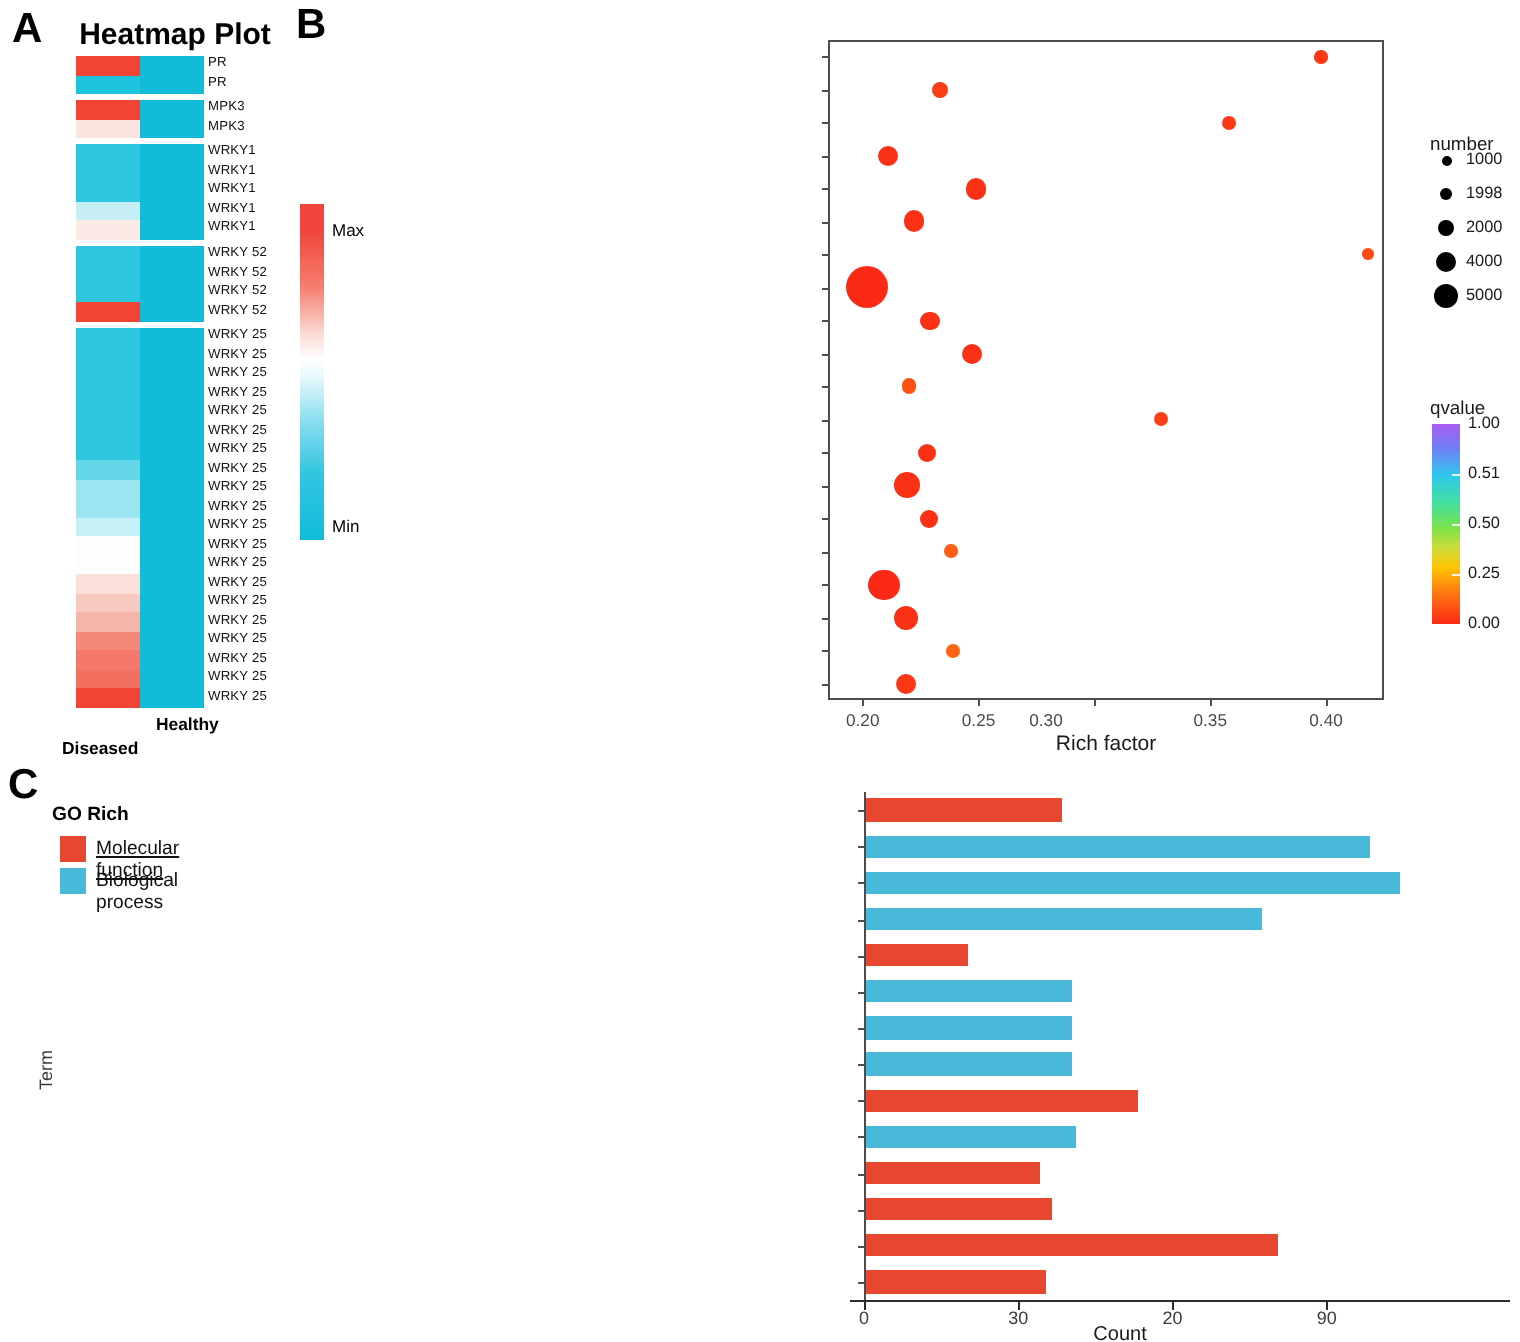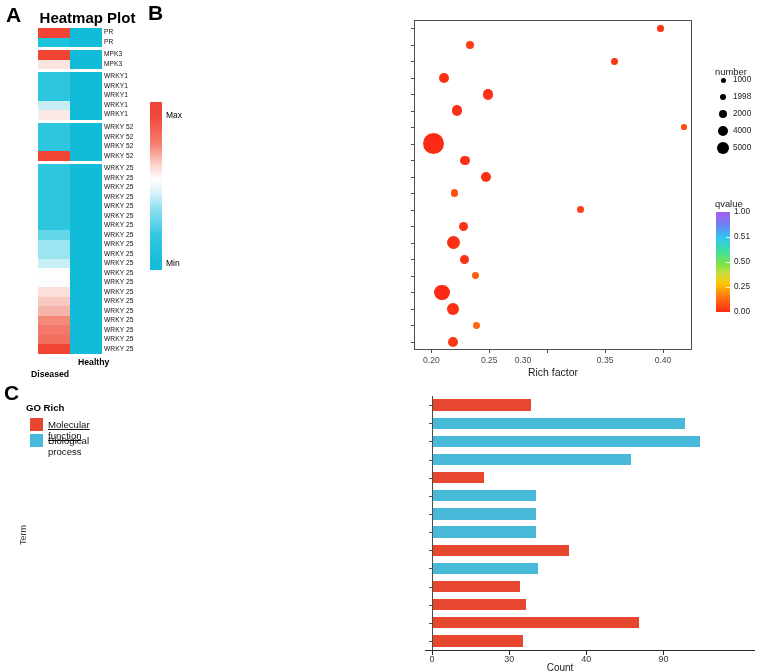--- a/index.html
+++ b/index.html
@@ -557,18 +557,18 @@
   <div id="go-xaxis-line" style="left:425px; top:650px; width:330px;"></div>
   <div class="abs" id="go-xticks">
       <div class="go-xtick" style="left: 432px; top: 651px;"></div>
       <div class="go-xtick" style="left: 509.143px; top: 651px;"></div>
       <div class="go-xtick" style="left: 586.286px; top: 651px;"></div>
       <div class="go-xtick" style="left: 663.429px; top: 651px;"></div>
     </div>
   <div class="abs" id="go-xticklabels">
       <div class="go-xtick-label" style="left: 412px; top: 654px; width: 40px;">0</div>
       <div class="go-xtick-label" style="left: 489.143px; top: 654px; width: 40px;">30</div>
-      <div class="go-xtick-label" style="left: 566.286px; top: 654px; width: 40px;">40</div>
+      <div class="go-xtick-label" style="left: 566.286px; top: 654px; width: 40px;">20</div>
       <div class="go-xtick-label" style="left: 643.429px; top: 654px; width: 40px;">90</div>
     </div>
   <div id="go-xaxis-title" style="left:470px; top:662px; width:180px;">Count</div>
 
 </div>
 
 </body></html>

